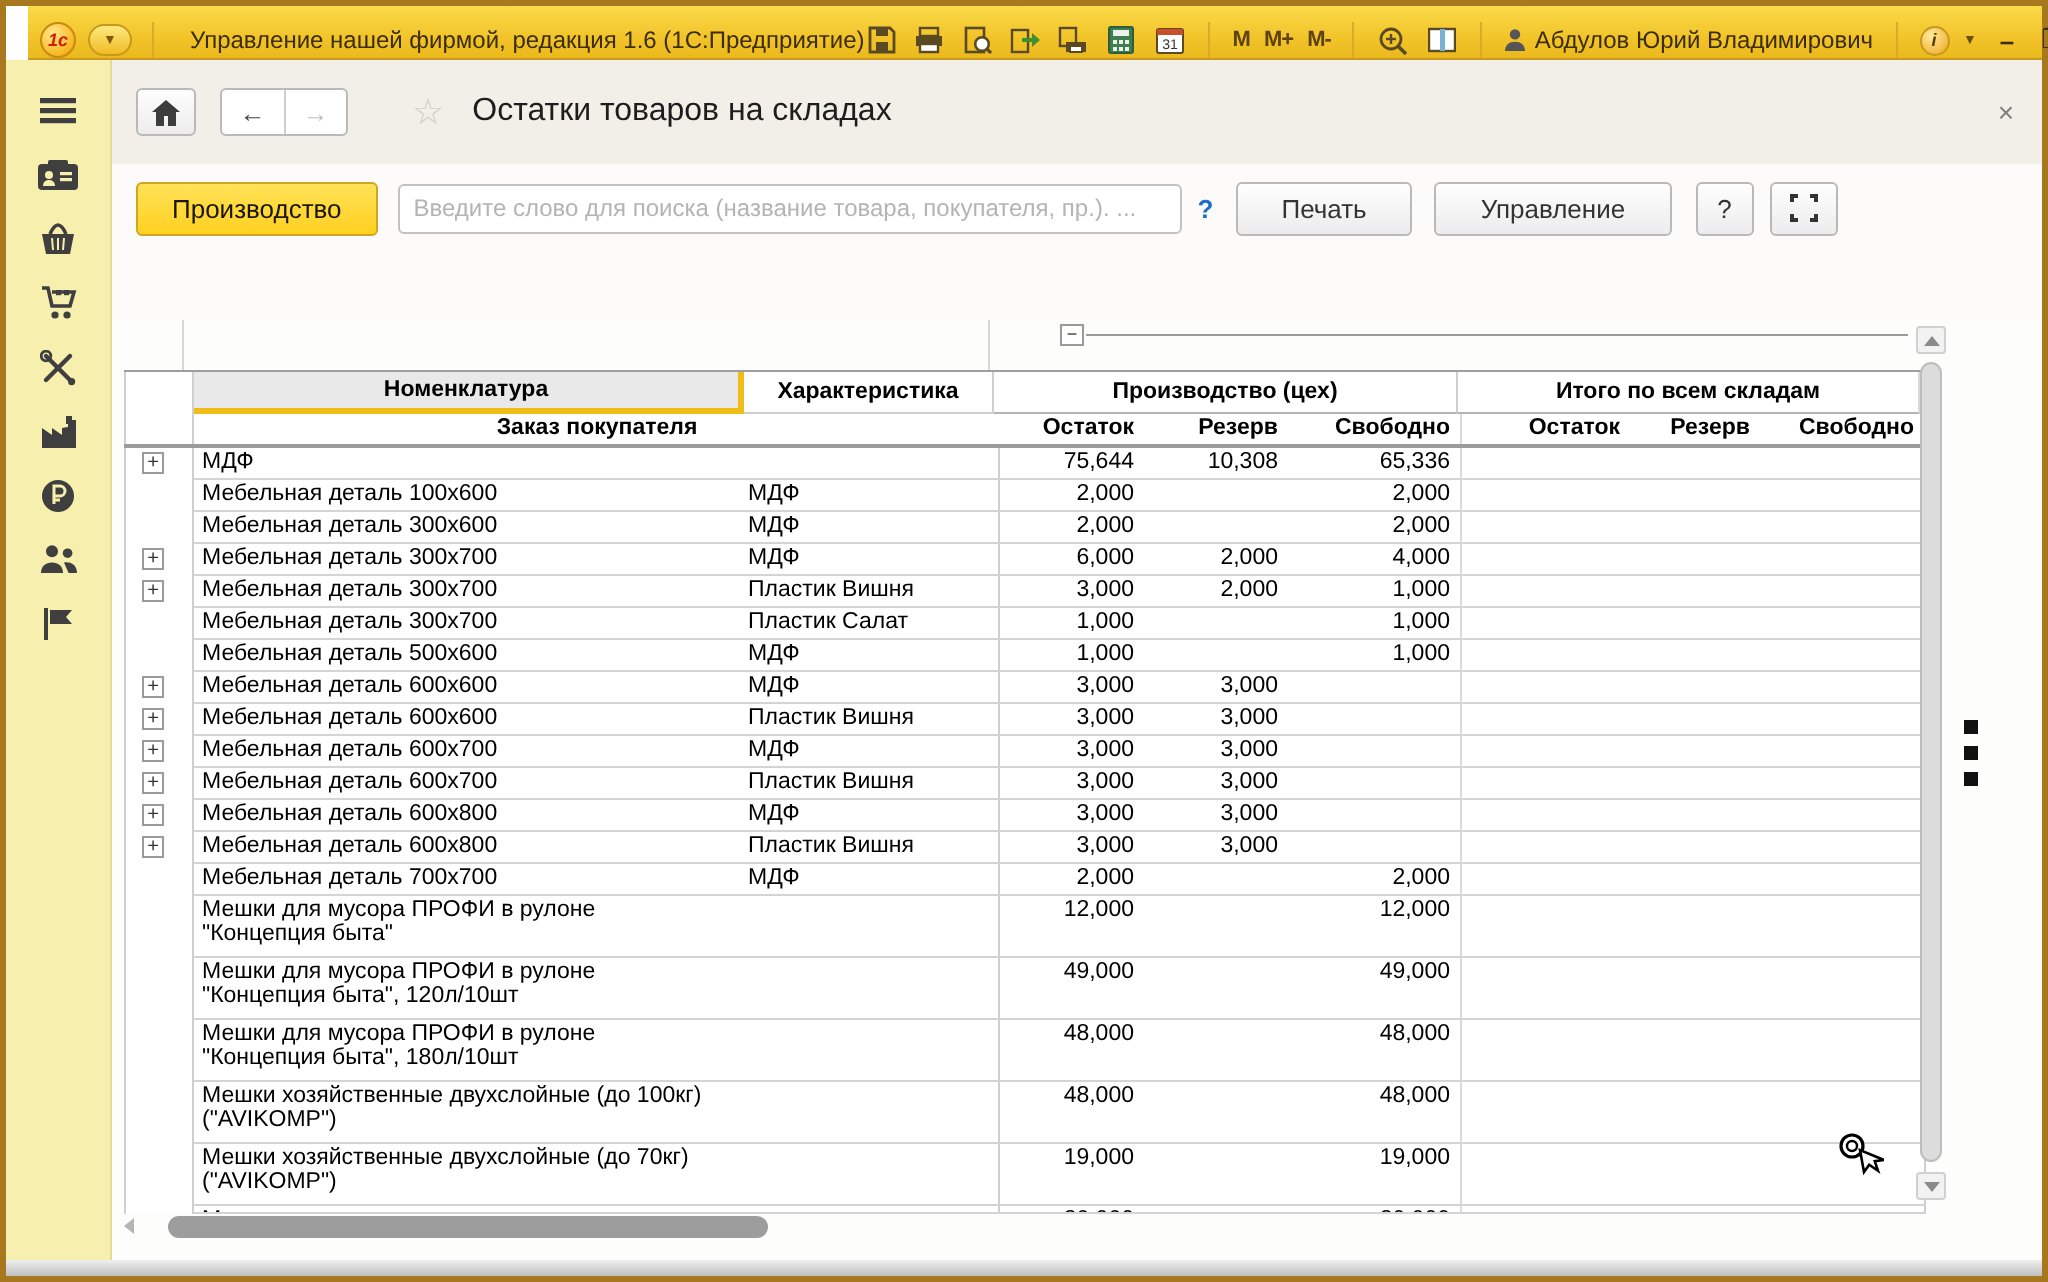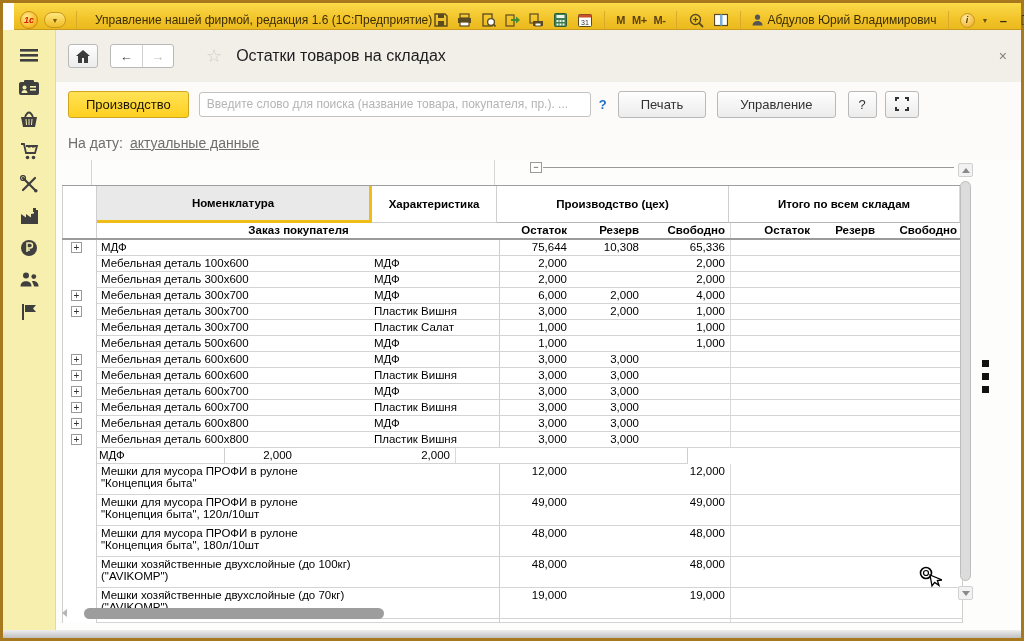--- a/index.html
+++ b/index.html
@@ -86,21 +86,21 @@
   #sheet { position:absolute; left:6px; top:25px; width:901px; background:#fff; }
   .hrow, .trow { display:flex; width:901px; }
   .cell { overflow:hidden; white-space:nowrap; font-size:11.5px; color:#000; }
   .c-rh   { width:35px;  border-left:1px solid #cfcfcf; border-right:1px solid #cfcfcf; }
   .c-name { width:275px; padding:1px 0 0 4px; }
   .c-char { width:128px; padding:1px 0 0 2px; border-right:1px solid #cfcfcf; }
   .c-n { text-align:right; padding:1px 5px 0 0; }
   .n1 { width:72px; } .n2 { width:72px; } .n3 { width:87px; border-right:1px solid #d9d9d9; }
   .n4 { width:84px; } .n5 { width:65px; } .n6 { width:83px; border-right:1px solid #cfcfcf; }
 
-  #hrow1 { height:38px; border-top:1px solid #9e9e9e; }
+  #hrow1 { height:22px; border-top:1px solid #9e9e9e; }
   #hrow1 .cell { font-weight:bold; text-align:center; display:flex; align-items:center; justify-content:center; }
   #h-nom { width:275px; background:#e9e9e9; border-bottom:3px solid #f0bd18; border-right:3px solid #f0bd18; }
   #h-char { width:125px; border-bottom:1px solid #cfcfcf; border-right:1px solid #cfcfcf; }
   #h-g1 { width:231px; border-bottom:1px solid #b5b5b5; border-right:1px solid #d9d9d9; }
   #h-g2 { width:232px; border-bottom:1px solid #b5b5b5; border-right:1px solid #cfcfcf; }
 
   #hrow2 { height:17px; border-bottom:2px solid #9b9b9b; }
   #hrow2 .cell { font-weight:bold; }
   #h-order { width:403px; text-align:center; padding-top:1px; }
   .c-sh { text-align:right; padding:1px 5px 0 0; }
@@ -348,24 +348,20 @@
       <button class="btn tbtn" id="help-btn">?</button>
       <button class="btn" id="fullscreen-btn">
         <svg width="14" height="14" viewBox="0 0 14 14">
             <g stroke="#333" stroke-width="2" fill="none">
               <path d="M1 4V1h3M10 1h3v3M13 10v3h-3M4 13H1v-3"></path>
             </g>
           </svg>
       </button>
     </div>
 
-    <div id="filterrow">
-      <span>На дату:</span>
-      <span id="date-link">актуальные данные</span>
-    </div>
 
     <div id="report">
       <div class="vguide" style="left:35px"></div>
       <div class="vguide" style="left:438px"></div>
       <div id="outline-box">−</div>
       <div id="outline-line"></div>
 
       <div id="sheet">
         <div class="hrow" id="hrow1">
           <div class="cell c-rh"></div>
@@ -541,20 +537,21 @@
               <div class="cell c-char"><span>Пластик Вишня</span></div>
               <div class="cell c-n n1">3,000</div>
               <div class="cell c-n n2">3,000</div>
               <div class="cell c-n n3"></div>
               <div class="cell c-n n4"></div>
               <div class="cell c-n n5"></div>
               <div class="cell c-n n6"></div>
             </div>
             <div class="trow">
               <div class="cell c-rh"></div>
+              <div class="cell c-name">Мебельная деталь 700х700</div>
               <div class="cell c-char"><span>МДФ</span></div>
               <div class="cell c-n n1">2,000</div>
               <div class="cell c-n n2"></div>
               <div class="cell c-n n3">2,000</div>
               <div class="cell c-n n4"></div>
               <div class="cell c-n n5"></div>
               <div class="cell c-n n6"></div>
             </div>
             <div class="trow double">
               <div class="cell c-rh"></div>

